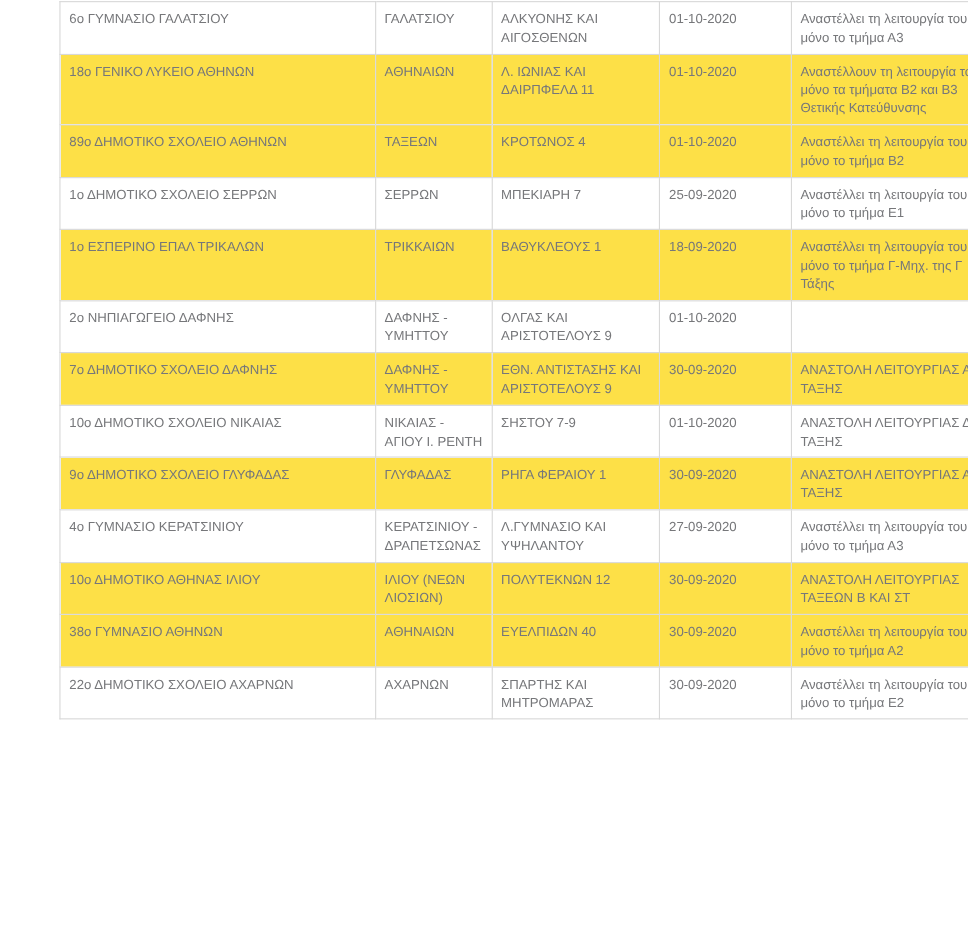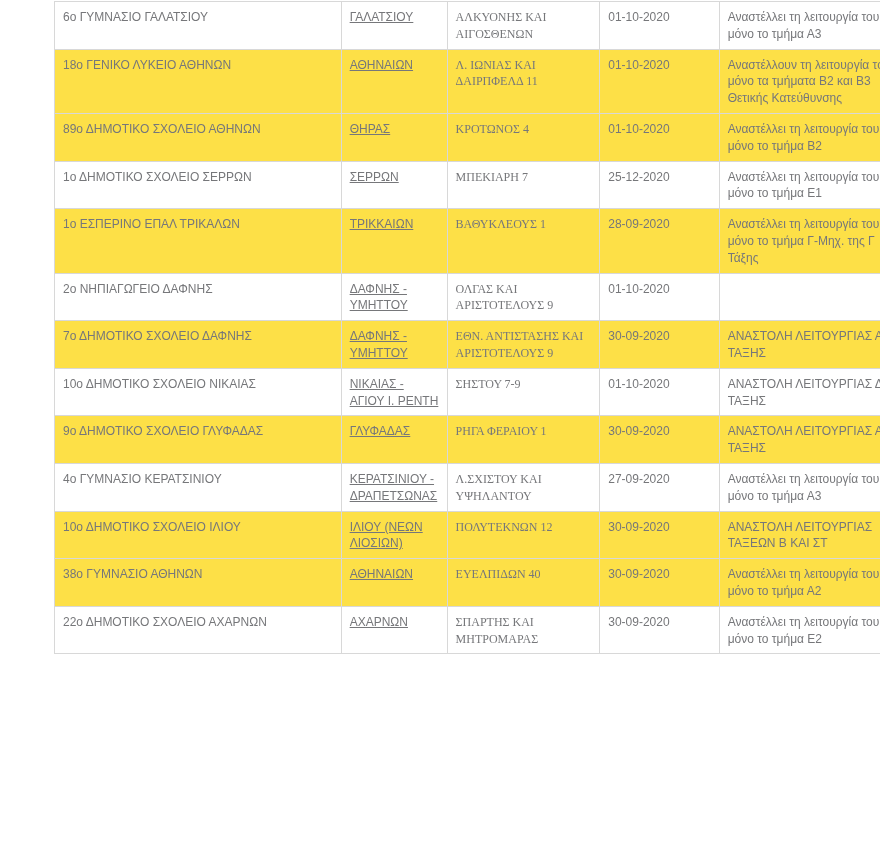--- a/index.html
+++ b/index.html
@@ -28,22 +28,22 @@
     vertical-align: top;
     padding: 7px 8px 6px 8px;
     height: 40px;
     box-sizing: border-box;
     overflow: hidden;
     word-wrap: break-word;
   }
   tr.odd  { background: #ffffff; }
   tr.even { background: #fde047; }
   .col-school       { width: 276px; }
-  .col-municipality { width: 102px; text-decoration: underline; }
-  .col-address      { width: 147px; font-family: Liberation Serif, serif; }
+  .col-municipality { width: 102px; }
+  .col-address      { width: 147px; }
   .col-date         { width: 115px; white-space: nowrap; }
   .col-note         { width: 190px; }
   .edge-widget {
     position: absolute;
     right: 0;
     top: 798px;
     width: 4px;
     height: 24px;
     border-radius: 5px 0 0 5px;
     cursor: pointer;
@@ -64,37 +64,37 @@
         </tr>
         <tr class="even">
           <td class="col-school">18ο ΓΕΝΙΚΟ ΛΥΚΕΙΟ ΑΘΗΝΩΝ</td>
           <td class="col-municipality">ΑΘΗΝΑΙΩΝ</td>
           <td class="col-address">Λ. ΙΩΝΙΑΣ ΚΑΙ ΔΑΙΡΠΦΕΛΔ 11</td>
           <td class="col-date">01-10-2020</td>
           <td class="col-note">Αναστέλλουν τη λειτουργία τους μόνο τα τμήματα Β2 και Β3 Θετικής Κατεύθυνσης</td>
         </tr>
         <tr class="even">
           <td class="col-school">89ο ΔΗΜΟΤΙΚΟ ΣΧΟΛΕΙΟ ΑΘΗΝΩΝ</td>
-          <td class="col-municipality">ΘΗΡΑΣ</td>
+          <td class="col-municipality">ΤΑΞΕΩΝ</td>
           <td class="col-address">ΚΡΟΤΩΝΟΣ 4</td>
           <td class="col-date">01-10-2020</td>
           <td class="col-note">Αναστέλλει τη λειτουργία του μόνο το τμήμα Β2</td>
         </tr>
         <tr class="odd">
           <td class="col-school">1ο ΔΗΜΟΤΙΚΟ ΣΧΟΛΕΙΟ ΣΕΡΡΩΝ</td>
           <td class="col-municipality">ΣΕΡΡΩΝ</td>
           <td class="col-address">ΜΠΕΚΙΑΡΗ 7</td>
-          <td class="col-date">25-12-2020</td>
+          <td class="col-date">25-09-2020</td>
           <td class="col-note">Αναστέλλει τη λειτουργία του μόνο το τμήμα Ε1</td>
         </tr>
         <tr class="even">
           <td class="col-school">1ο ΕΣΠΕΡΙΝΟ ΕΠΑΛ ΤΡΙΚΑΛΩΝ</td>
           <td class="col-municipality">ΤΡΙΚΚΑΙΩΝ</td>
           <td class="col-address">ΒΑΘΥΚΛΕΟΥΣ 1</td>
-          <td class="col-date">28-09-2020</td>
+          <td class="col-date">18-09-2020</td>
           <td class="col-note">Αναστέλλει τη λειτουργία του μόνο το τμήμα Γ-Μηχ. της Γ Τάξης</td>
         </tr>
         <tr class="odd">
           <td class="col-school">2ο ΝΗΠΙΑΓΩΓΕΙΟ ΔΑΦΝΗΣ</td>
           <td class="col-municipality">ΔΑΦΝΗΣ - ΥΜΗΤΤΟΥ</td>
           <td class="col-address">ΟΛΓΑΣ ΚΑΙ ΑΡΙΣΤΟΤΕΛΟΥΣ 9</td>
           <td class="col-date">01-10-2020</td>
           <td class="col-note"></td>
         </tr>
         <tr class="even">
@@ -114,26 +114,26 @@
         <tr class="even">
           <td class="col-school">9ο ΔΗΜΟΤΙΚΟ ΣΧΟΛΕΙΟ ΓΛΥΦΑΔΑΣ</td>
           <td class="col-municipality">ΓΛΥΦΑΔΑΣ</td>
           <td class="col-address">ΡΗΓΑ ΦΕΡΑΙΟΥ 1</td>
           <td class="col-date">30-09-2020</td>
           <td class="col-note">ΑΝΑΣΤΟΛΗ ΛΕΙΤΟΥΡΓΙΑΣ Α ΤΑΞΗΣ</td>
         </tr>
         <tr class="odd">
           <td class="col-school">4ο ΓΥΜΝΑΣΙΟ ΚΕΡΑΤΣΙΝΙΟΥ</td>
           <td class="col-municipality">ΚΕΡΑΤΣΙΝΙΟΥ - ΔΡΑΠΕΤΣΩΝΑΣ</td>
-          <td class="col-address">Λ.ΣΧΙΣΤΟΥ ΚΑΙ ΥΨΗΛΑΝΤΟΥ</td>
+          <td class="col-address">Λ.ΓΥΜΝΑΣΙΟ ΚΑΙ ΥΨΗΛΑΝΤΟΥ</td>
           <td class="col-date">27-09-2020</td>
           <td class="col-note">Αναστέλλει τη λειτουργία του μόνο το τμήμα Α3</td>
         </tr>
         <tr class="even">
-          <td class="col-school">10ο ΔΗΜΟΤΙΚΟ ΣΧΟΛΕΙΟ ΙΛΙΟΥ</td>
+          <td class="col-school">10ο ΔΗΜΟΤΙΚΟ ΑΘΗΝΑΣ ΙΛΙΟΥ</td>
           <td class="col-municipality">ΙΛΙΟΥ (ΝΕΩΝ ΛΙΟΣΙΩΝ)</td>
           <td class="col-address">ΠΟΛΥΤΕΚΝΩΝ 12</td>
           <td class="col-date">30-09-2020</td>
           <td class="col-note">ΑΝΑΣΤΟΛΗ ΛΕΙΤΟΥΡΓΙΑΣ ΤΑΞΕΩΝ Β ΚΑΙ ΣΤ</td>
         </tr>
         <tr class="even">
           <td class="col-school">38ο ΓΥΜΝΑΣΙΟ ΑΘΗΝΩΝ</td>
           <td class="col-municipality">ΑΘΗΝΑΙΩΝ</td>
           <td class="col-address">ΕΥΕΛΠΙΔΩΝ 40</td>
           <td class="col-date">30-09-2020</td>

